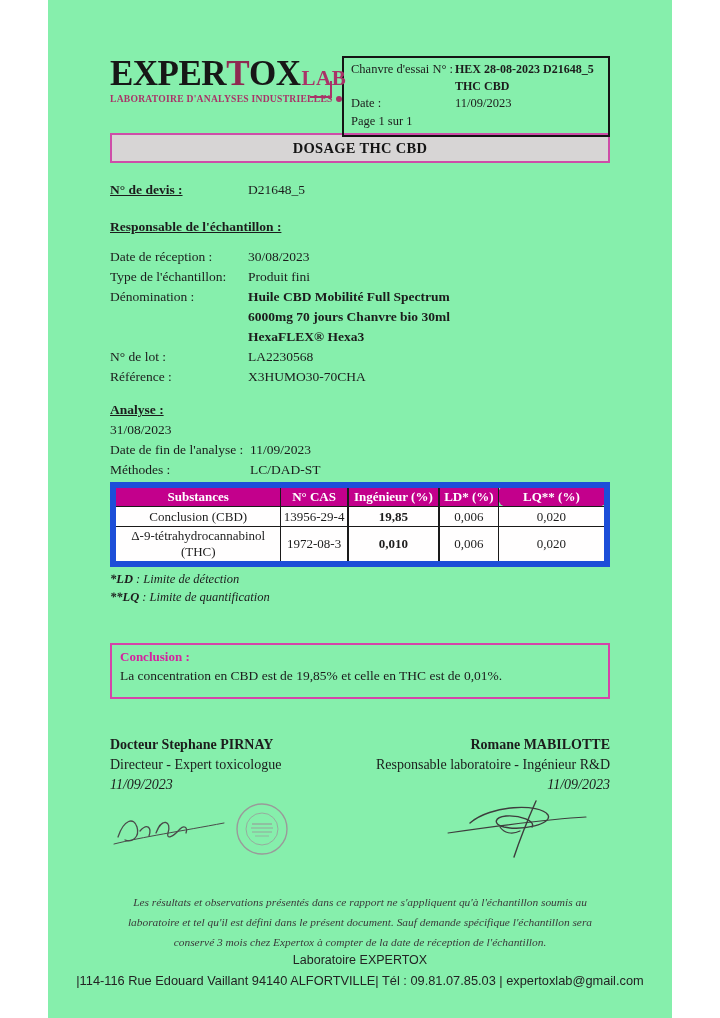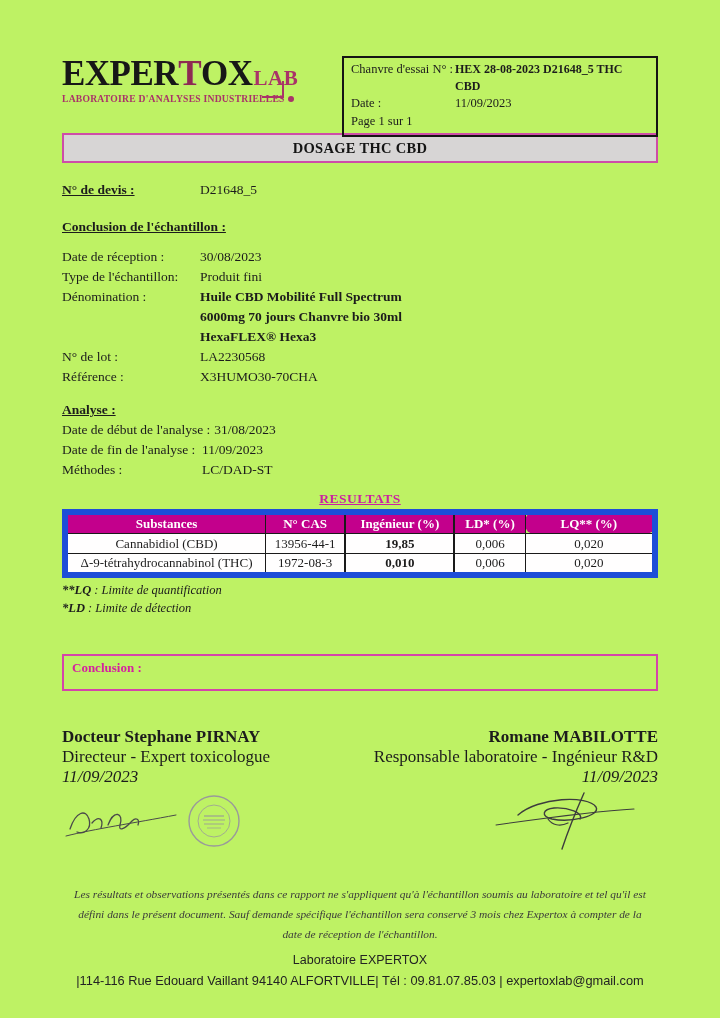--- a/index.html
+++ b/index.html
@@ -1,20 +1,20 @@
 <!DOCTYPE html>
 <html><head>
 <meta charset="utf-8">
 <style>
   * { margin:0; padding:0; box-sizing:border-box; }
   html,body { background:#ffffff; }
   body { font-family:"Liberation Serif", serif; color:#1c1c1c; }
   .page {
-    position:relative; width:720px; height:1018px; margin:0 auto;
-    background:#bef264; padding:56px 62px 14px; overflow:hidden;
+    position:relative; width:624px; height:1018px; margin:0 auto;
+    background:#86efac; padding:56px 62px 14px; overflow:hidden;
   }
 
   
   .header { display:flex; justify-content:space-between; align-items:flex-start; height:64px; }
   .logo { position:relative; width:232px; line-height:1; }
   .logo-row1 { display:flex; align-items:baseline; white-space:nowrap; }
   .brand-main { font-size:35px; font-weight:bold; letter-spacing:-0.5px; color:#171717; }
   .brand-t { color:#8e2a50; text-shadow:0 0 1px #aaa; }
   .brand-suffix { font-size:21px; font-weight:bold; color:#a93368; letter-spacing:0.5px; margin-left:1px; }
   .logo-row2 { display:flex; align-items:center; margin-top:3px; }
@@ -62,21 +62,21 @@
   .footnotes { margin-top:3px; font-size:12.5px; line-height:18px; font-style:italic; }
   .fn-term { font-weight:bold; }
 
   
   .conclusion-box { margin-top:37px; border:2px solid #d544a9; padding:3px 8px 12px; }
   .conclusion-heading { color:#d5219f; font-weight:bold; font-size:13px; line-height:18px; }
   .conclusion-text { font-size:13.5px; line-height:19px; color:#1c1c1c; }
 
   
   .signatures { margin-top:36px; display:flex; justify-content:space-between; }
-  .sig-block { font-size:17px; line-height:20px; }
+  .sig-block { font-size:14px; line-height:20px; }
   .sig-left { text-align:left; }
   .sig-right { text-align:right; }
   .sig-name { font-weight:bold; }
   .sig-date { font-style:italic; }
   .sig-art { margin-top:6px; display:flex; align-items:center; gap:6px; }
   .sig-right .sig-art { justify-content:flex-end; margin-top:2px; padding-right:20px; }
 
   
   .disclaimer { margin-top:34px; font-style:italic; font-size:11.4px; line-height:1.75;
                 color:#3a3a3a; text-align:center; padding:0 6px; }
@@ -120,21 +120,21 @@
     </div>
   </div>
 
   <div class="title-bar">DOSAGE THC CBD</div>
 
   <div class="field devis-row">
     <span class="f-label">N° de devis :</span>
     <span class="f-value">D21648_5</span>
   </div>
 
-  <div class="section-heading desc-heading">Conclusion de l'échantillon :</div>
+  <div class="section-heading desc-heading">Responsable de l'échantillon :</div>
   <div class="desc-fields">
     <div class="field">
       <span class="f-label">Date de réception :</span>
       <span class="f-value">30/08/2023</span>
     </div>
     <div class="field">
       <span class="f-label">Type de l'échantillon:</span>
       <span class="f-value">Produit fini</span>
     </div>
     <div class="field">
@@ -151,69 +151,68 @@
     </div>
     <div class="field">
       <span class="f-label">Référence :</span>
       <span class="f-value">X3HUMO30-70CHA</span>
     </div>
   </div>
 
   <div class="section-heading analyse-heading">Analyse :</div>
   <div>
     <div class="field">
-      <span class="f-label-wide">Date de début de l'analyse :</span>
       <span class="f-value">31/08/2023</span>
     </div>
     <div class="field">
       <span class="f-label-wide">Date de fin de l'analyse :</span>
       <span class="f-value">11/09/2023</span>
     </div>
     <div class="field">
       <span class="f-label-wide">Méthodes :</span>
       <span class="f-value">LC/DAD-ST</span>
     </div>
   </div>
 
-  <div class="results-title">RESULTATS</div>
   <table class="results">
     <thead>
       <tr>
         <th class="col-sub">Substances</th>
         <th class="col-cas">N° CAS</th>
         <th class="col-res res-col">Ingénieur (%)</th>
         <th class="col-ld">LD* (%)</th>
         <th class="col-lq">LQ** (%)</th>
       </tr>
     </thead>
     <tbody>
       <tr>
-        <td>Cannabidiol (CBD)</td>
-        <td>13956-44-1</td>
+        <td>Conclusion (CBD)</td>
+        <td>13956-29-4</td>
         <td class="res-col res-val">19,85</td>
         <td>0,006</td>
         <td>0,020</td>
       </tr>
       <tr>
         <td>Δ-9-tétrahydrocannabinol (THC)</td>
         <td>1972-08-3</td>
         <td class="res-col res-val">0,010</td>
         <td>0,006</td>
         <td>0,020</td>
       </tr>
     </tbody>
   </table>
 
   <div class="footnotes">
+    <div><span class="fn-term">*LD</span><span> : Limite de détection</span></div>
     <div><span class="fn-term">**LQ</span><span> : Limite de quantification</span></div>
-    <div><span class="fn-term">*LD</span><span> : Limite de détection</span></div>
   </div>
 
   <div class="conclusion-box">
     <div class="conclusion-heading">Conclusion :</div>
+    <div class="conclusion-text">La concentration en CBD est de 19,85% et celle en THC est de 0,01%.</div>
   </div>
 
   <div class="signatures">
     <div class="sig-block sig-left">
       <div class="sig-name">Docteur Stephane PIRNAY</div>
       <div>Directeur - Expert toxicologue</div>
       <div class="sig-date">11/09/2023</div>
       <div class="sig-art">
         <svg width="118" height="52" viewBox="0 0 118 52">
           <path d="M8 34 C 14 16, 24 14, 27 24 C 30 34, 22 40, 15 37 M 30 28 C 37 20, 42 24, 39 33 M 46 30 C 52 14, 62 18, 58 30 C 56 37, 63 34, 70 26 C 74 22, 78 24, 76 30" stroke="#4a4a4a" fill="none" stroke-width="1.3" stroke-linecap="round"></path>

